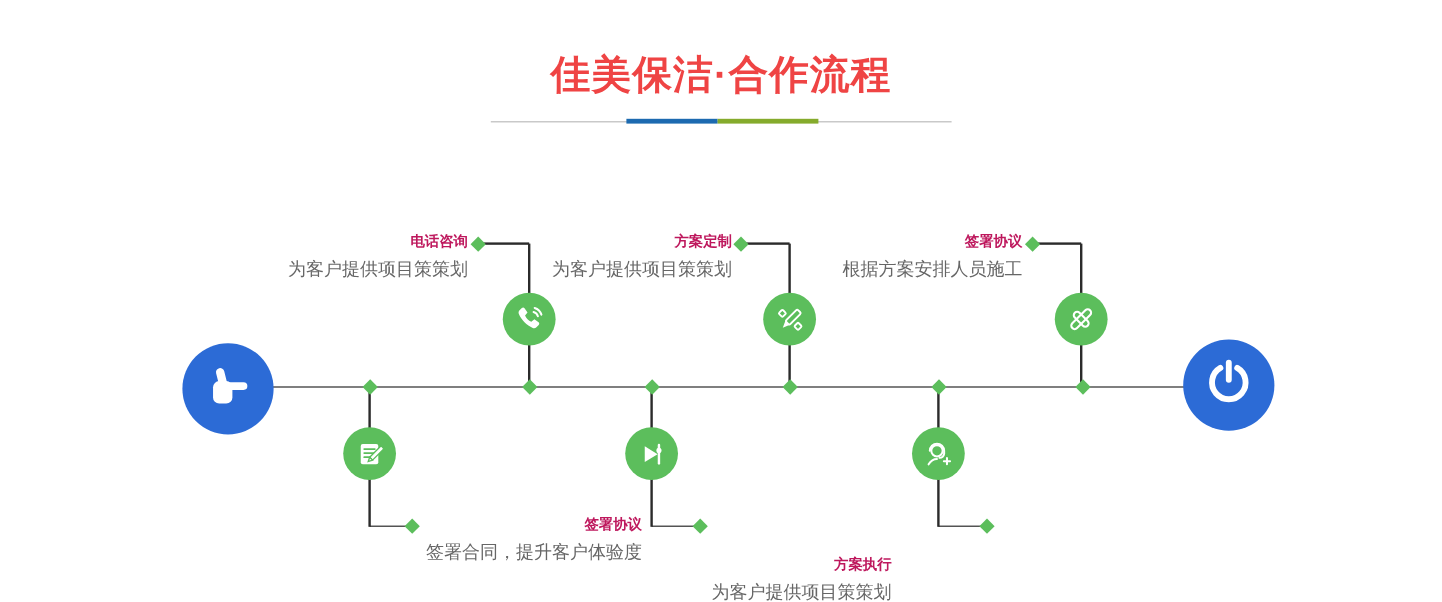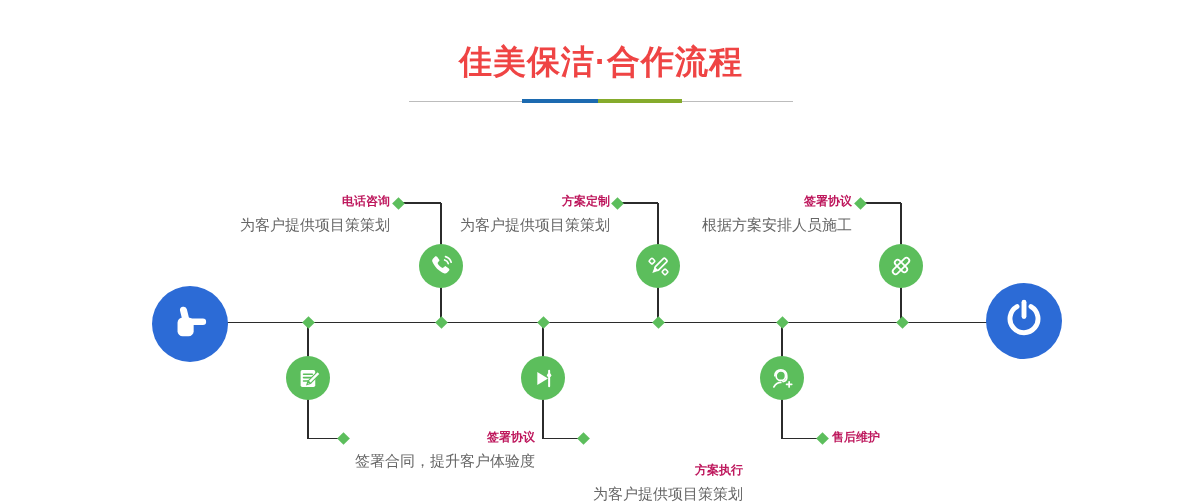--- a/index.html
+++ b/index.html
@@ -181,16 +181,15 @@
 
   <div class="step-text bottom" style="left:355px; top:426px;">
     <div class="step-title">签署协议</div>
     <div class="step-desc">签署合同，提升客户体验度</div>
   </div>
   <div class="step-text bottom" style="left:593px; top:426px;margin-top:33px;">
     <div class="step-title">方案执行</div>
     <div class="step-desc">为客户提供项目策策划</div>
   </div>
   <div class="step-text bottom" style="left:832px; top:426px;">
-    <div class="step-title">售后维护</div>
   </div>
 
 </div>
 
 </body></html>

